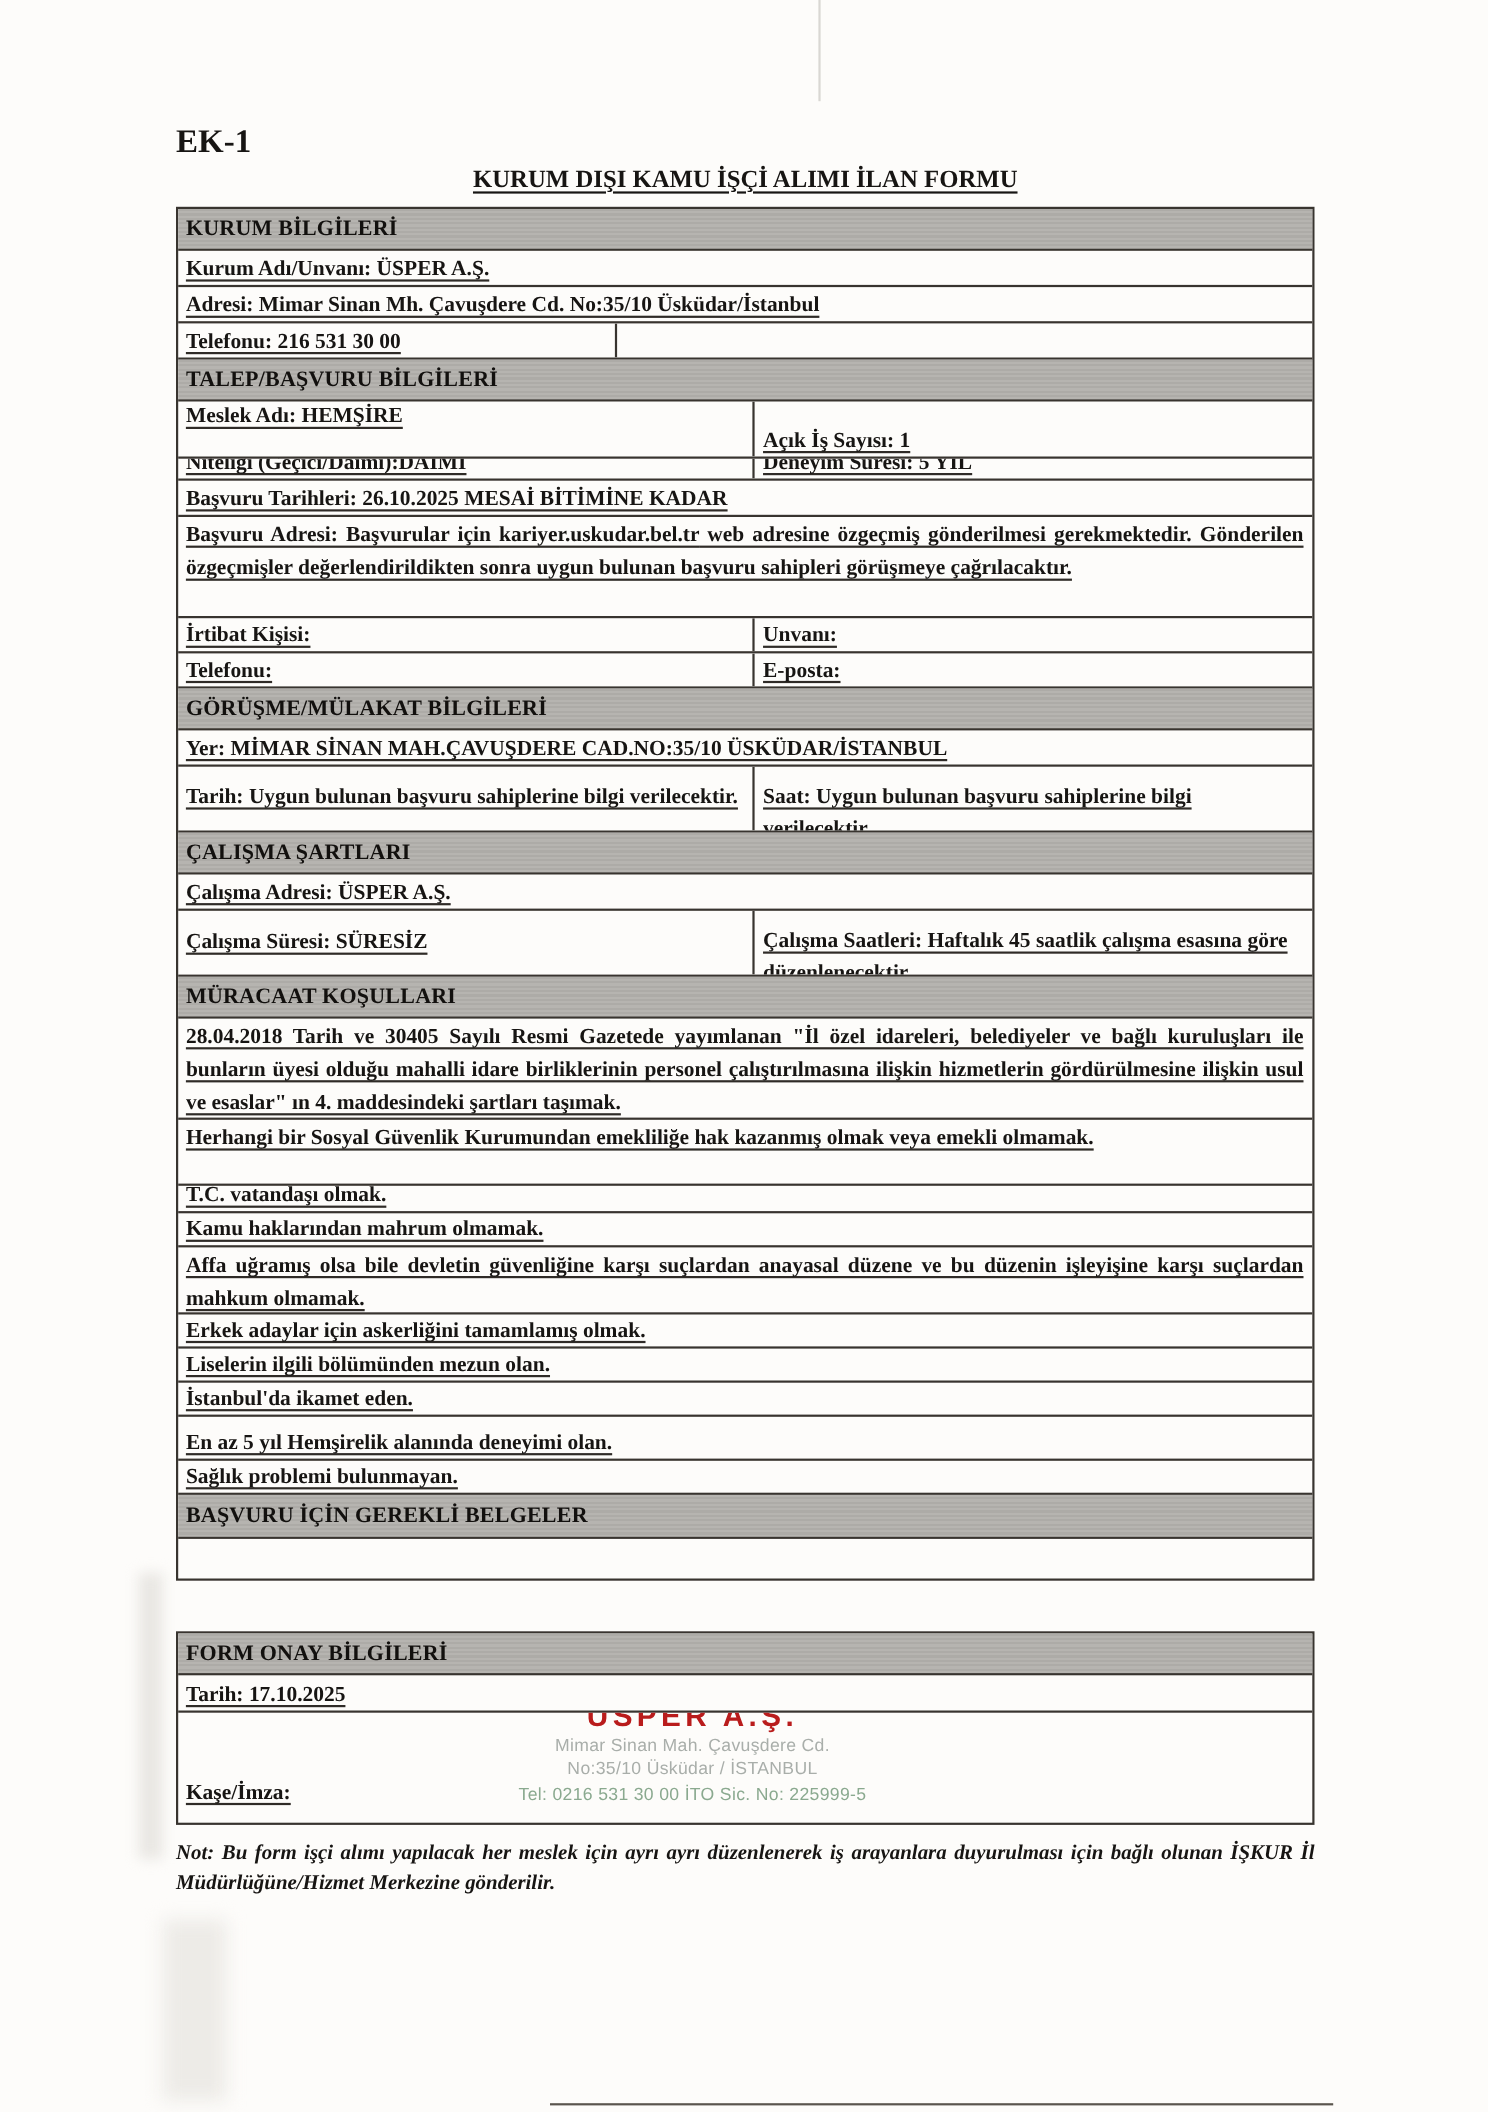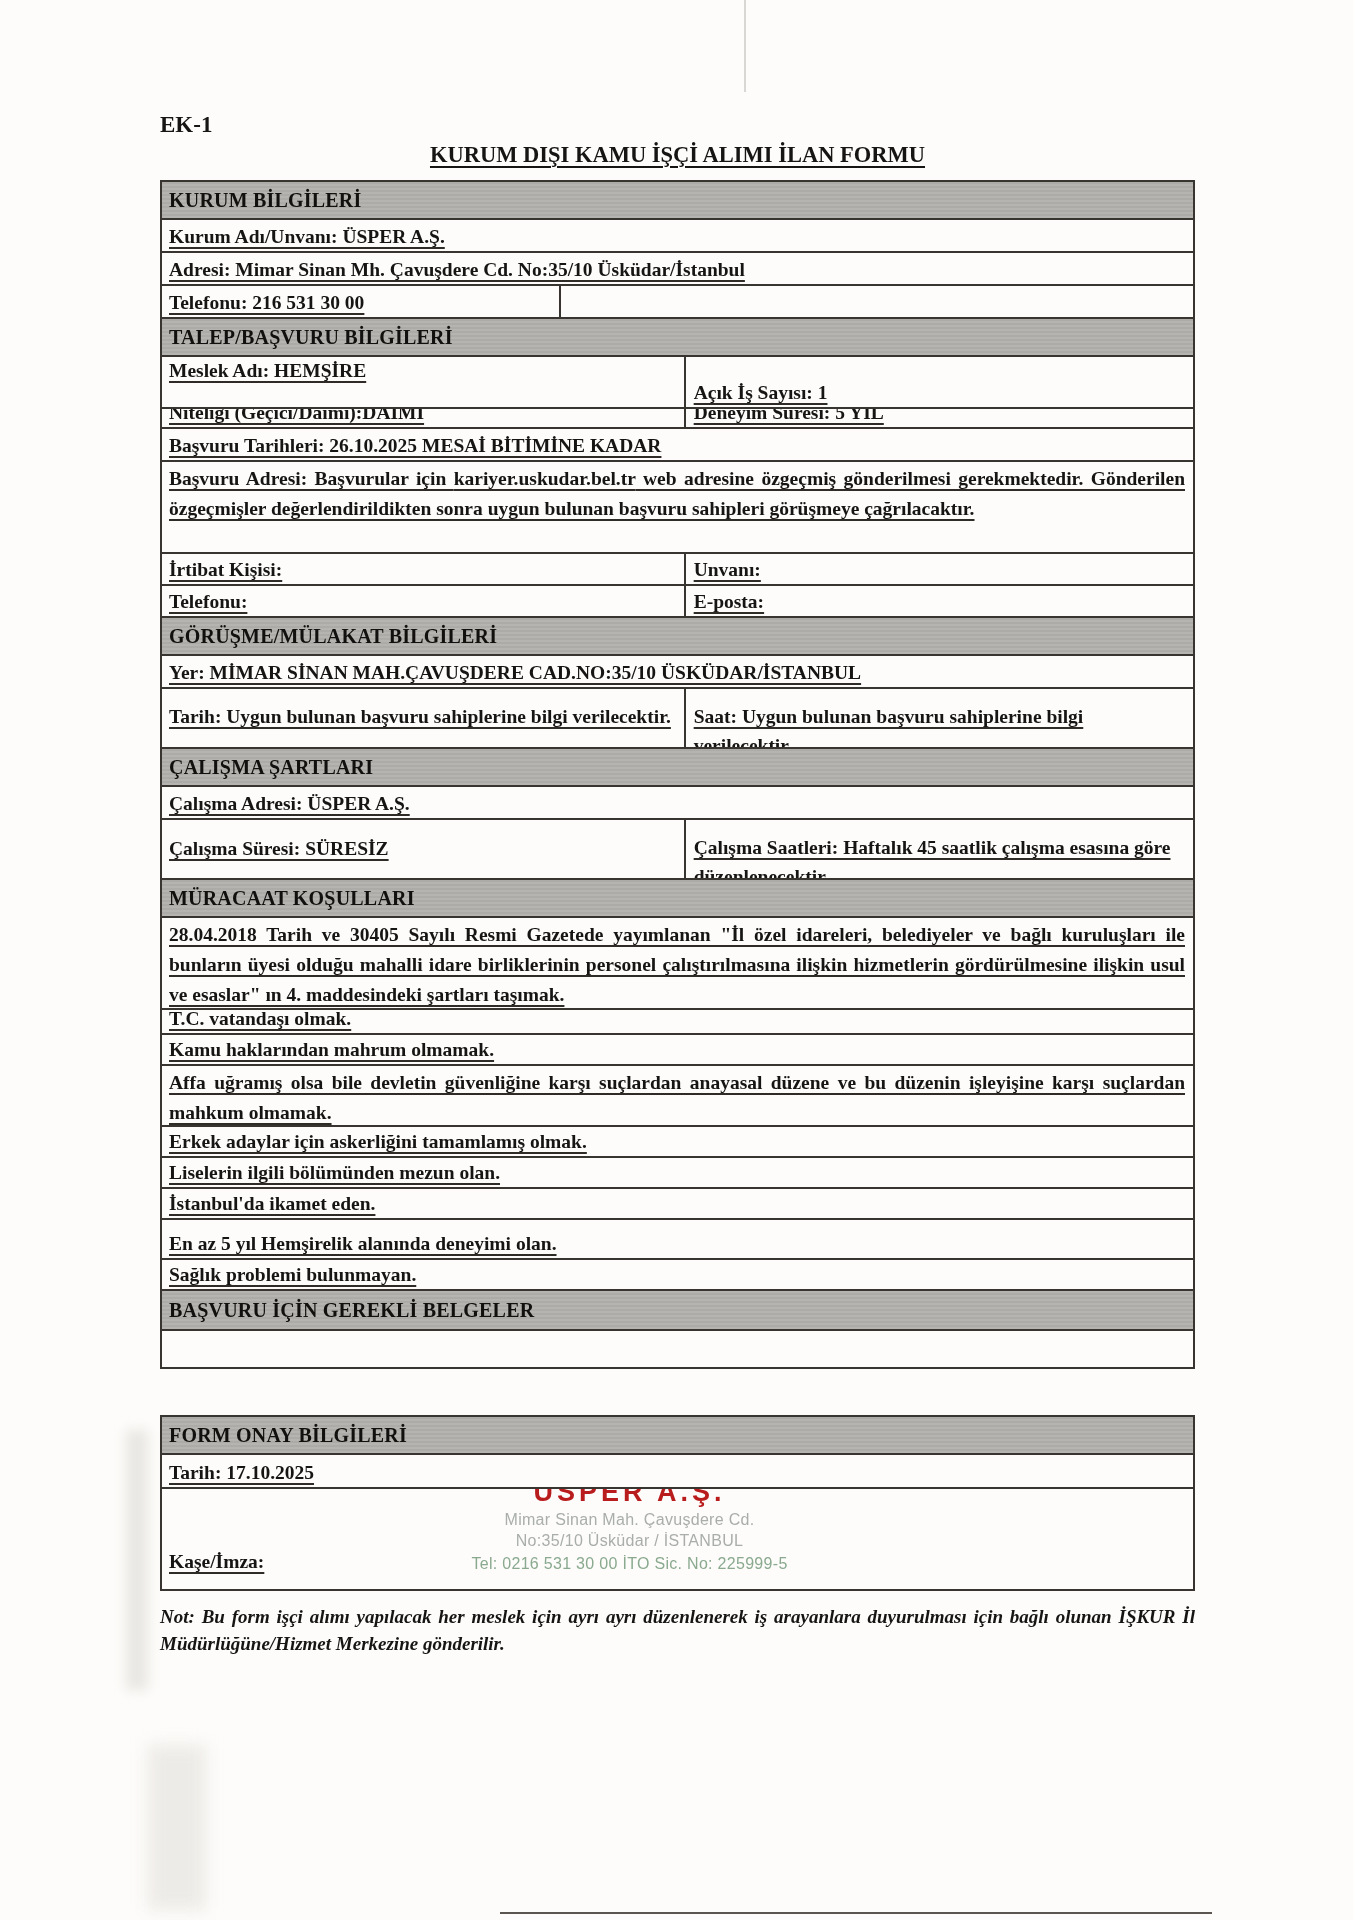--- a/index.html
+++ b/index.html
@@ -5,21 +5,21 @@
   * { margin:0; padding:0; box-sizing:border-box; }
   html,body { background:#e9e9e9; }
   .page {
     position:relative; width:1353px; height:1920px;
     background:#fdfcfa; overflow:hidden;
     font-family:"Liberation Serif","DejaVu Serif",serif;
     color:#171513;
   }
   .content { position:absolute; left:160px; top:112px; width:1035px; }
 
-  .ek { font-size:23px; font-weight:bold; margin-bottom:4px; }
+  .ek { font-size:30px; font-weight:bold; margin-bottom:4px; }
   .title {
     font-size:22.5px; font-weight:bold; text-align:center;
     margin:0 auto 7px auto; width:auto;
     text-decoration:underline; text-underline-offset:4px; text-decoration-thickness:1.5px;
   }
 
   .form-table { border:2px solid #38342f; background:#fdfcfa;margin-top:12px; }
   .row {
     position:relative; display:flex; border-bottom:2px solid #38342f;
     font-size:19.5px; font-weight:bold; overflow:hidden;
@@ -178,20 +178,23 @@
         <div class="col-r">
           <span class="para-cell u">Çalışma Saatleri: Haftalık 45 saatlik çalışma esasına göre düzenlenecektir.</span>
         </div>
       </div>
 
       <div class="row header-row">
         <span>MÜRACAAT KOŞULLARI</span>
       </div>
       <div class="row para" style="height:92px">
         <span class="u">28.04.2018 Tarih ve 30405 Sayılı Resmi Gazetede yayımlanan "İl özel idareleri, belediyeler ve bağlı kuruluşları ile bunların üyesi olduğu mahalli idare birliklerinin personel çalıştırılmasına ilişkin hizmetlerin gördürülmesine ilişkin usul ve esaslar" ın 4. maddesindeki şartları taşımak.</span>
+      </div>
+      <div class="row para" style="height:60px">
+        <span class="u wrap-narrow" style="display:inline-block;">Herhangi bir Sosyal Güvenlik Kurumundan emekliliğe hak kazanmış olmak veya emekli olmamak.</span>
       </div>
       <div class="row single" style="height:25px">
         <span class="u">T.C. vatandaşı olmak.</span>
       </div>
       <div class="row single" style="height:31px">
         <span class="u">Kamu haklarından mahrum olmamak.</span>
       </div>
       <div class="row para" style="height:61px">
         <span class="u">Affa uğramış olsa bile devletin güvenliğine karşı suçlardan anayasal düzene ve bu düzenin işleyişine karşı suçlardan mahkum olmamak.</span>
       </div>

